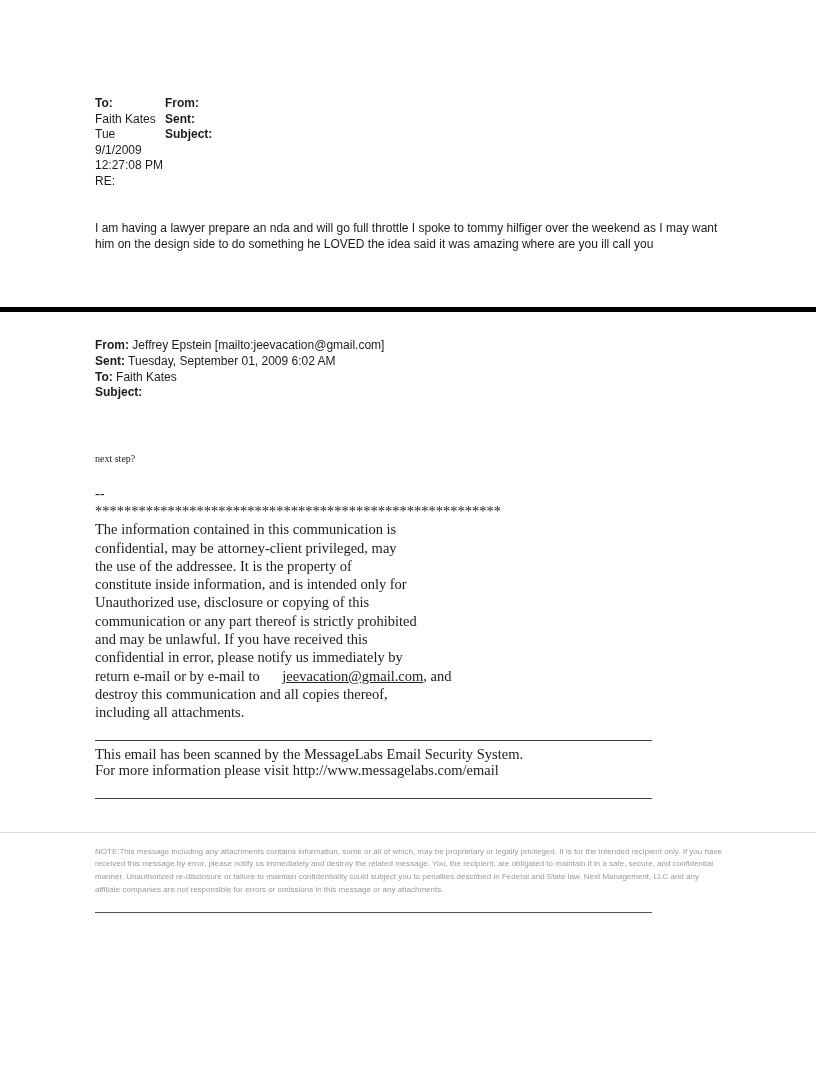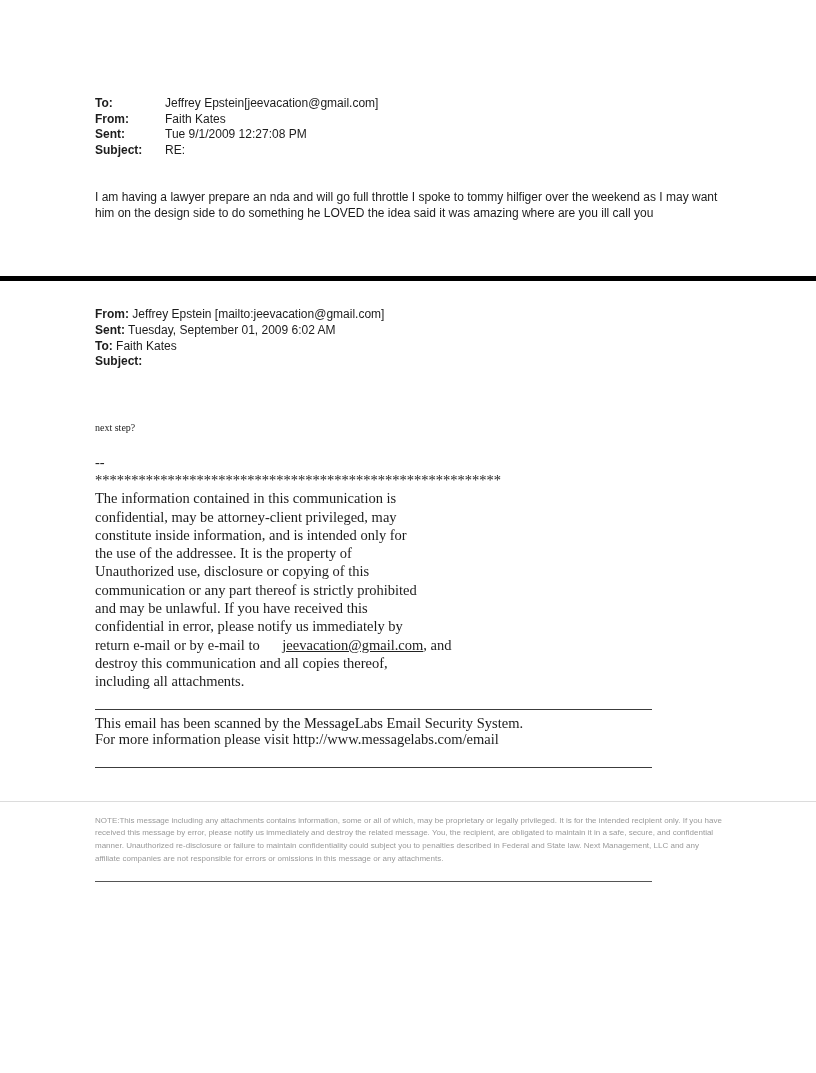--- a/index.html
+++ b/index.html
@@ -95,21 +95,20 @@
     color: #15803d;
   }
 </style>
 </head>
 <body>
 
 <div class="page">
 
   <div class="header-block">
     <span class="hdr-label">To:</span>
-    <span class="hdr-value">Jeffrey Epstein[jeevacation@gmail.com]</span>
     <span class="hdr-label">From:</span>
     <span class="hdr-value">Faith Kates</span>
     <span class="hdr-label">Sent:</span>
     <span class="hdr-value">Tue 9/1/2009 12:27:08 PM</span>
     <span class="hdr-label">Subject:</span>
     <span class="hdr-value">RE:</span>
   </div>
 
   <div class="body-text">I am having a lawyer prepare an nda and will go full throttle I spoke to tommy hilfiger over the weekend as I may want him on the design side to do something he LOVED the idea said it was amazing where are you ill call you</div>
 
@@ -123,22 +122,22 @@
   </div>
 
   <div class="next-step serif">next step?</div>
 
   <div class="sig-dashes serif">--</div>
 
   <div class="disclaimer serif">
     <div>********************************************************</div>
     <div>The information contained in this communication is</div>
     <div>confidential, may be attorney-client privileged, may</div>
+    <div>the use of the addressee. It is the property of</div>
     <div>constitute inside information, and is intended only for</div>
-    <div>the use of the addressee. It is the property of</div>
     <div>Unauthorized use, disclosure or copying of this</div>
     <div>communication or any part thereof is strictly prohibited</div>
     <div>and may be unlawful. If you have received this</div>
     <div>confidential in error, please notify us immediately by</div>
     <div><span>return e-mail or by e-mail to </span><a class="email-link">jeevacation@gmail.com</a><span>, and</span></div>
     <div>destroy this communication and all copies thereof,</div>
     <div>including all attachments.</div>
   </div>
 
   <hr class="rule rule-1">

